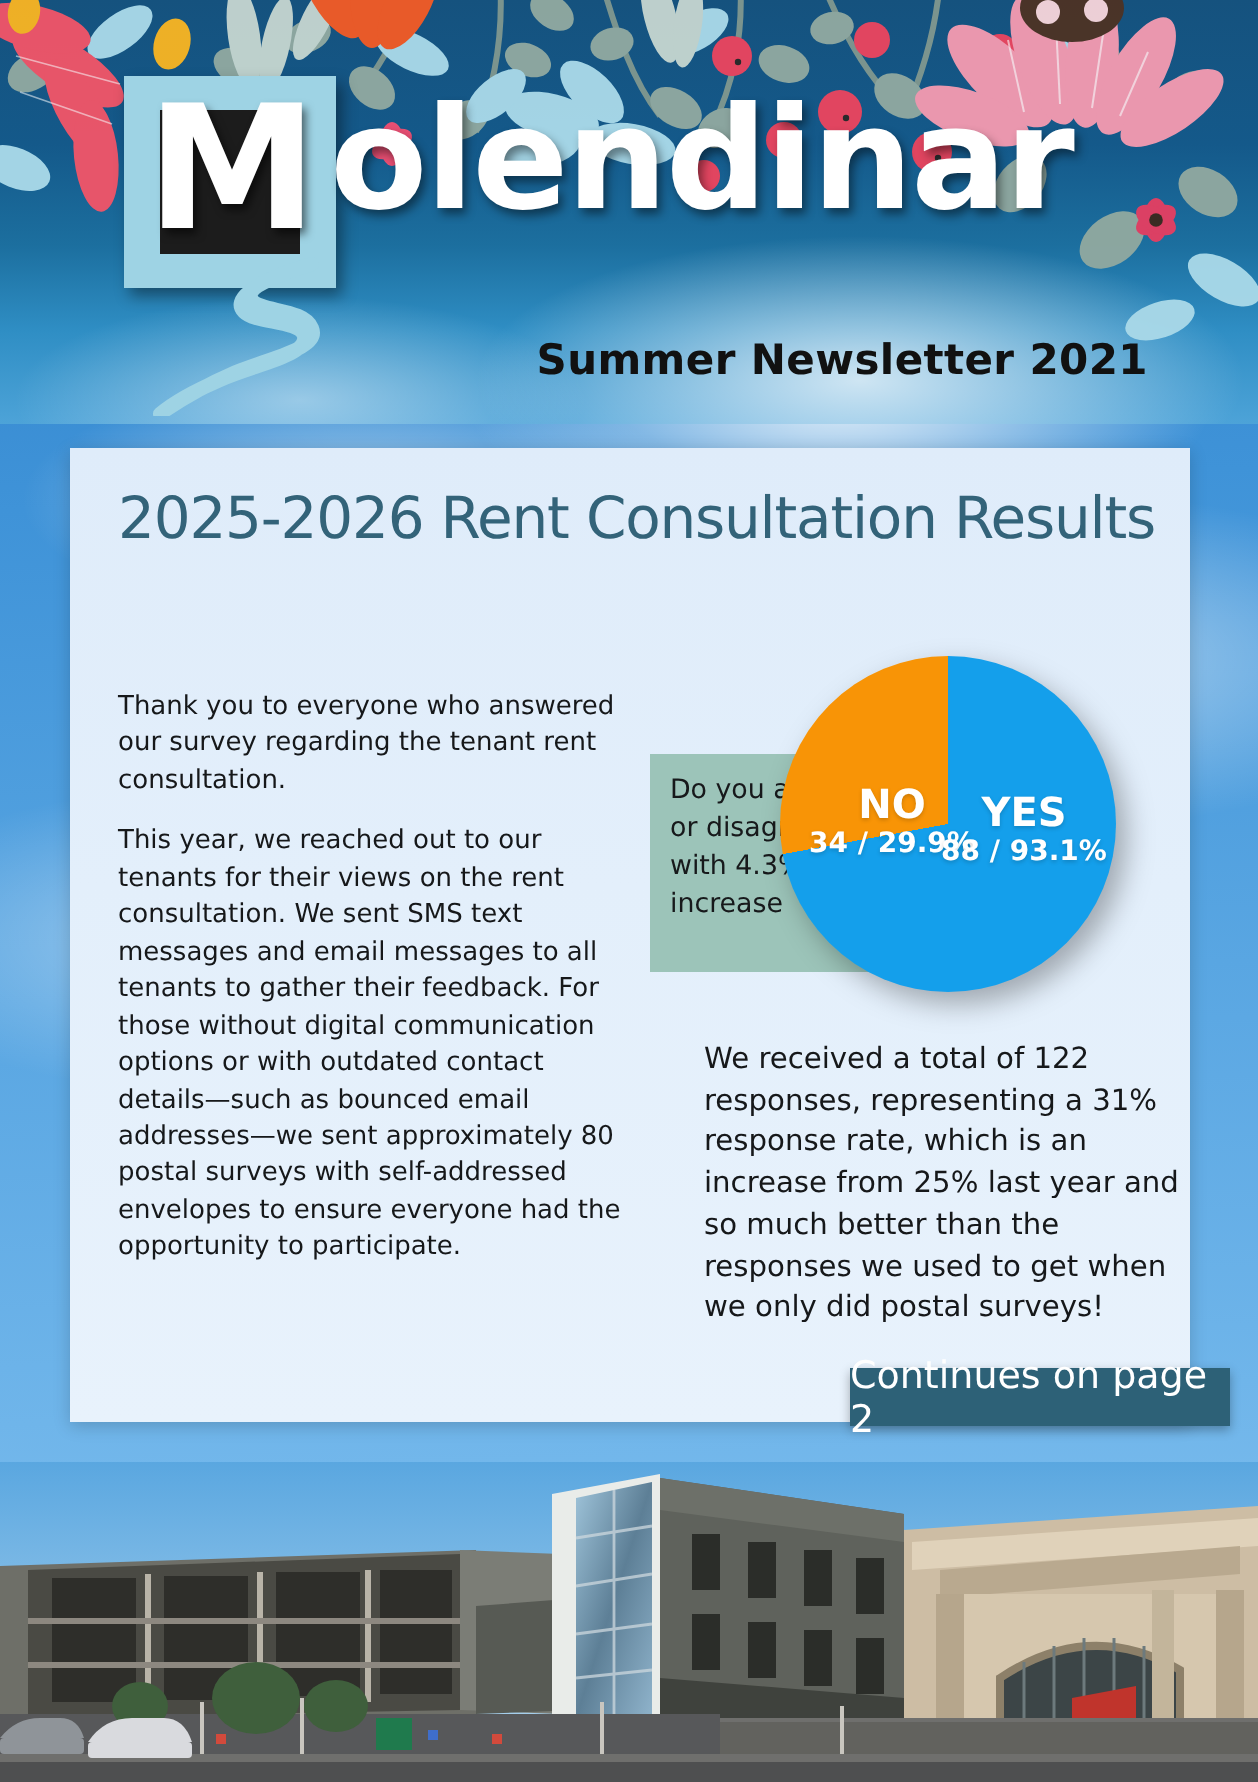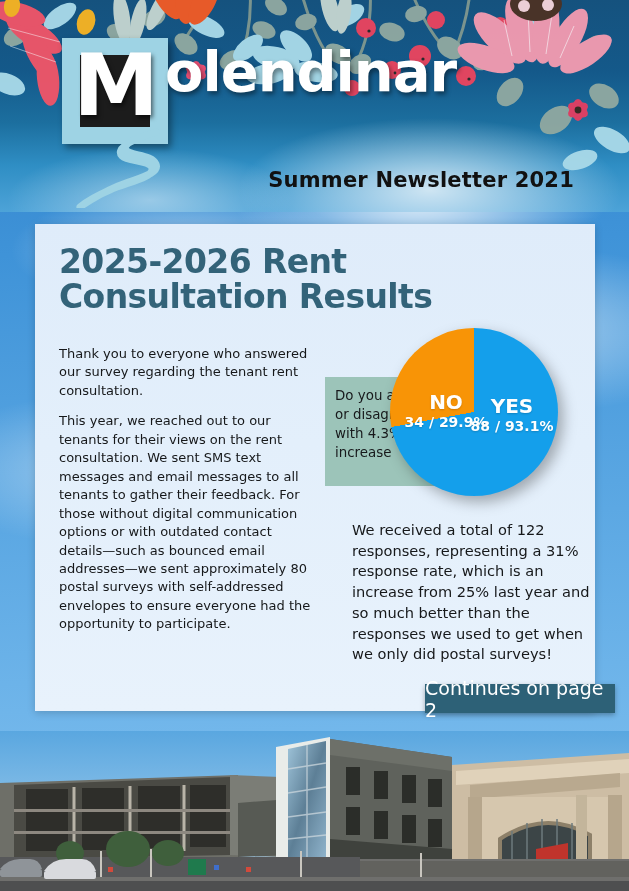--- a/index.html
+++ b/index.html
@@ -57,21 +57,21 @@
     font-family:"DejaVu Sans", sans-serif;
     font-weight:bold; font-size:86px; color:#ffffff; line-height:1;
     text-shadow:2px 3px 4px rgba(0,0,0,.55);
     letter-spacing:-2px;
   }
   .river { position:absolute; left:56px; top:128px; width:130px; height:80px; }
 
   .brand-word {
     position:absolute; left:165px; top:44px;
     font-family:"DejaVu Sans", sans-serif;
-    font-size:56px; font-weight:bold; color:#ffffff;
+    font-size:71px; font-weight:bold; color:#ffffff;
     letter-spacing:-1px; line-height:1;
     text-shadow:2px 3px 5px rgba(0,0,0,.45);
     text-align:center;
   }
   .brand-sub {
     position:absolute; left:186px; top:138px;
     font-family:"Liberation Sans", sans-serif;
     font-size:14.5px; font-weight:bold; color:#ffffff;
     letter-spacing:8.4px;
     text-shadow:1px 1px 3px rgba(0,0,0,.5);
@@ -88,21 +88,21 @@
 
   
   .card {
     position:absolute; left:35px; top:224px; width:560px; height:487px;
     background:linear-gradient(180deg,#dfecfa 0%,#e3effb 45%,#e8f2fc 100%);
     box-shadow:0 2px 8px rgba(0,0,0,.18);
   }
   .headline {
     position:absolute; left:24px; top:20px; width:520px;
     font-family:"DejaVu Sans", sans-serif;
-    font-size:33px; font-weight:bold; color:#336379;
+    font-size:29px; font-weight:normal; color:#336379;
     line-height:1.07; letter-spacing:-.6px;
   }
   .col-left {
     position:absolute; left:24px; top:121px; width:252px;
     font-family:"DejaVu Sans", sans-serif;
     font-size:13px; color:#16181a; line-height:1.42;
   }
   .col-left p { margin-bottom:12px; }
   .col-right-text {
     position:absolute; left:295px; top:296px; width:252px;

